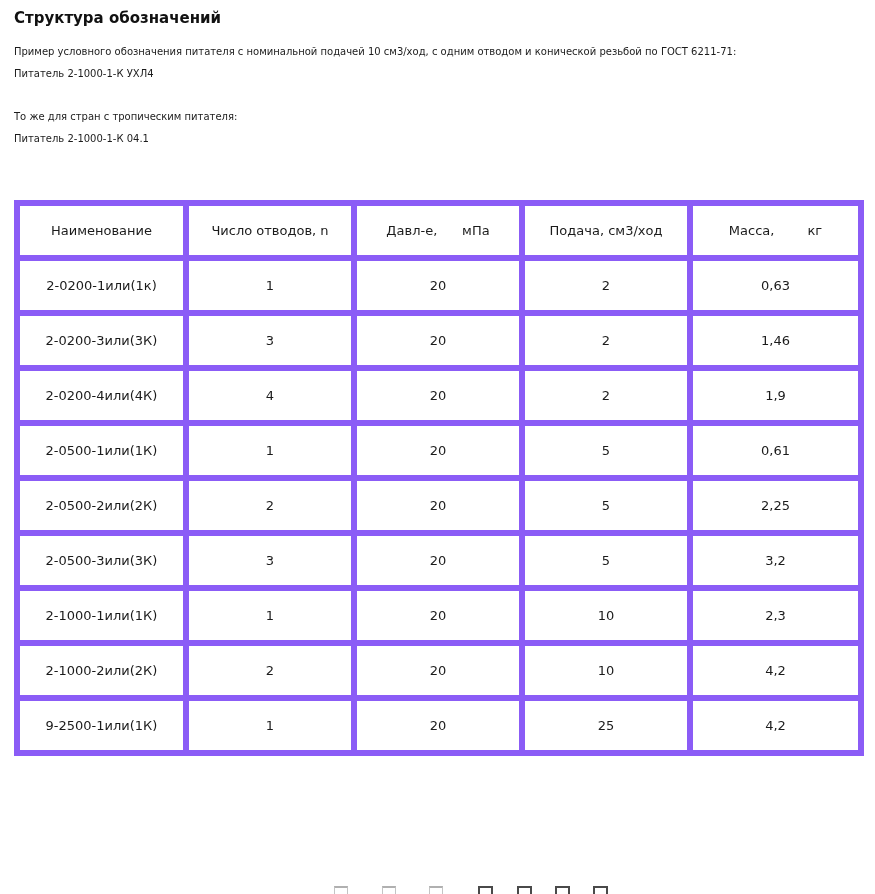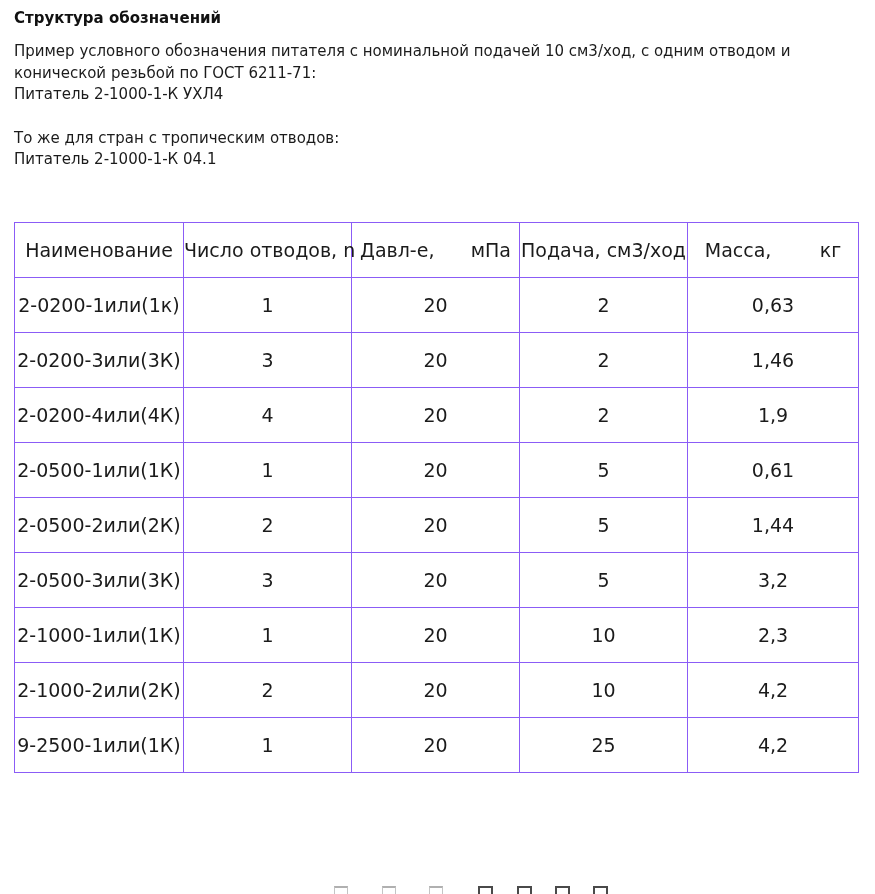--- a/index.html
+++ b/index.html
@@ -15,38 +15,38 @@
     width: 875px; height: 894px;
     padding: 9px 14px 0 14px;
   }
   .page-title {
     font-size: 15px;
     font-weight: bold;
     color: #111111;
     margin-bottom: 14px;
   }
   .para {
-    font-size: 15px;
+    font-size: 10px;
     line-height: 21.5px;
     max-width: 825px;
     color: #1b1b1b;
   }
   .para.second { margin-top: 22px; }
   .spec-table {
     margin-top: 51px;
     width: 844px;
     border-collapse: collapse;
     table-layout: fixed;
   }
   .spec-table th, .spec-table td {
-    border: 1px solid #8b5cf6;
+    border: 6px solid #8b5cf6;
     height: 55px;
     text-align: center;
     vertical-align: middle;
-    font-size: 19px;
+    font-size: 13px;
     font-weight: normal;
     color: #1b1b1b;
     white-space: pre;
   }
   .col-name  { width: 169px; }
   .col-num   { width: 168px; }
   .col-davl  { width: 168px; }
   .col-pod   { width: 168px; }
   .col-massa { width: 171px; }
   
@@ -78,21 +78,21 @@
 <div class="page">
 
   <div class="page-title">Структура обозначений</div>
 
   <div class="para">
     <span>Пример условного обозначения питателя с номинальной подачей 10 см3/ход, с одним отводом и конической резьбой по ГОСТ 6211-71:</span><br>
     <span>Питатель 2-1000-1-К УХЛ4</span>
   </div>
 
   <div class="para second">
-    <span>То же для стран с тропическим отводов:</span><br>
+    <span>То же для стран с тропическим питателя:</span><br>
     <span>Питатель 2-1000-1-К 04.1</span>
   </div>
 
   <table class="spec-table">
     <colgroup>
       <col class="col-name">
         <col class="col-num">
         <col class="col-davl">
         <col class="col-pod">
         <col class="col-massa">
@@ -133,21 +133,21 @@
           <td>1</td>
           <td>20</td>
           <td>5</td>
           <td>0,61</td>
         </tr>
         <tr>
           <td>2-0500-2или(2К)</td>
           <td>2</td>
           <td>20</td>
           <td>5</td>
-          <td>1,44</td>
+          <td>2,25</td>
         </tr>
         <tr>
           <td>2-0500-3или(3К)</td>
           <td>3</td>
           <td>20</td>
           <td>5</td>
           <td>3,2</td>
         </tr>
         <tr>
           <td>2-1000-1или(1К)</td>

